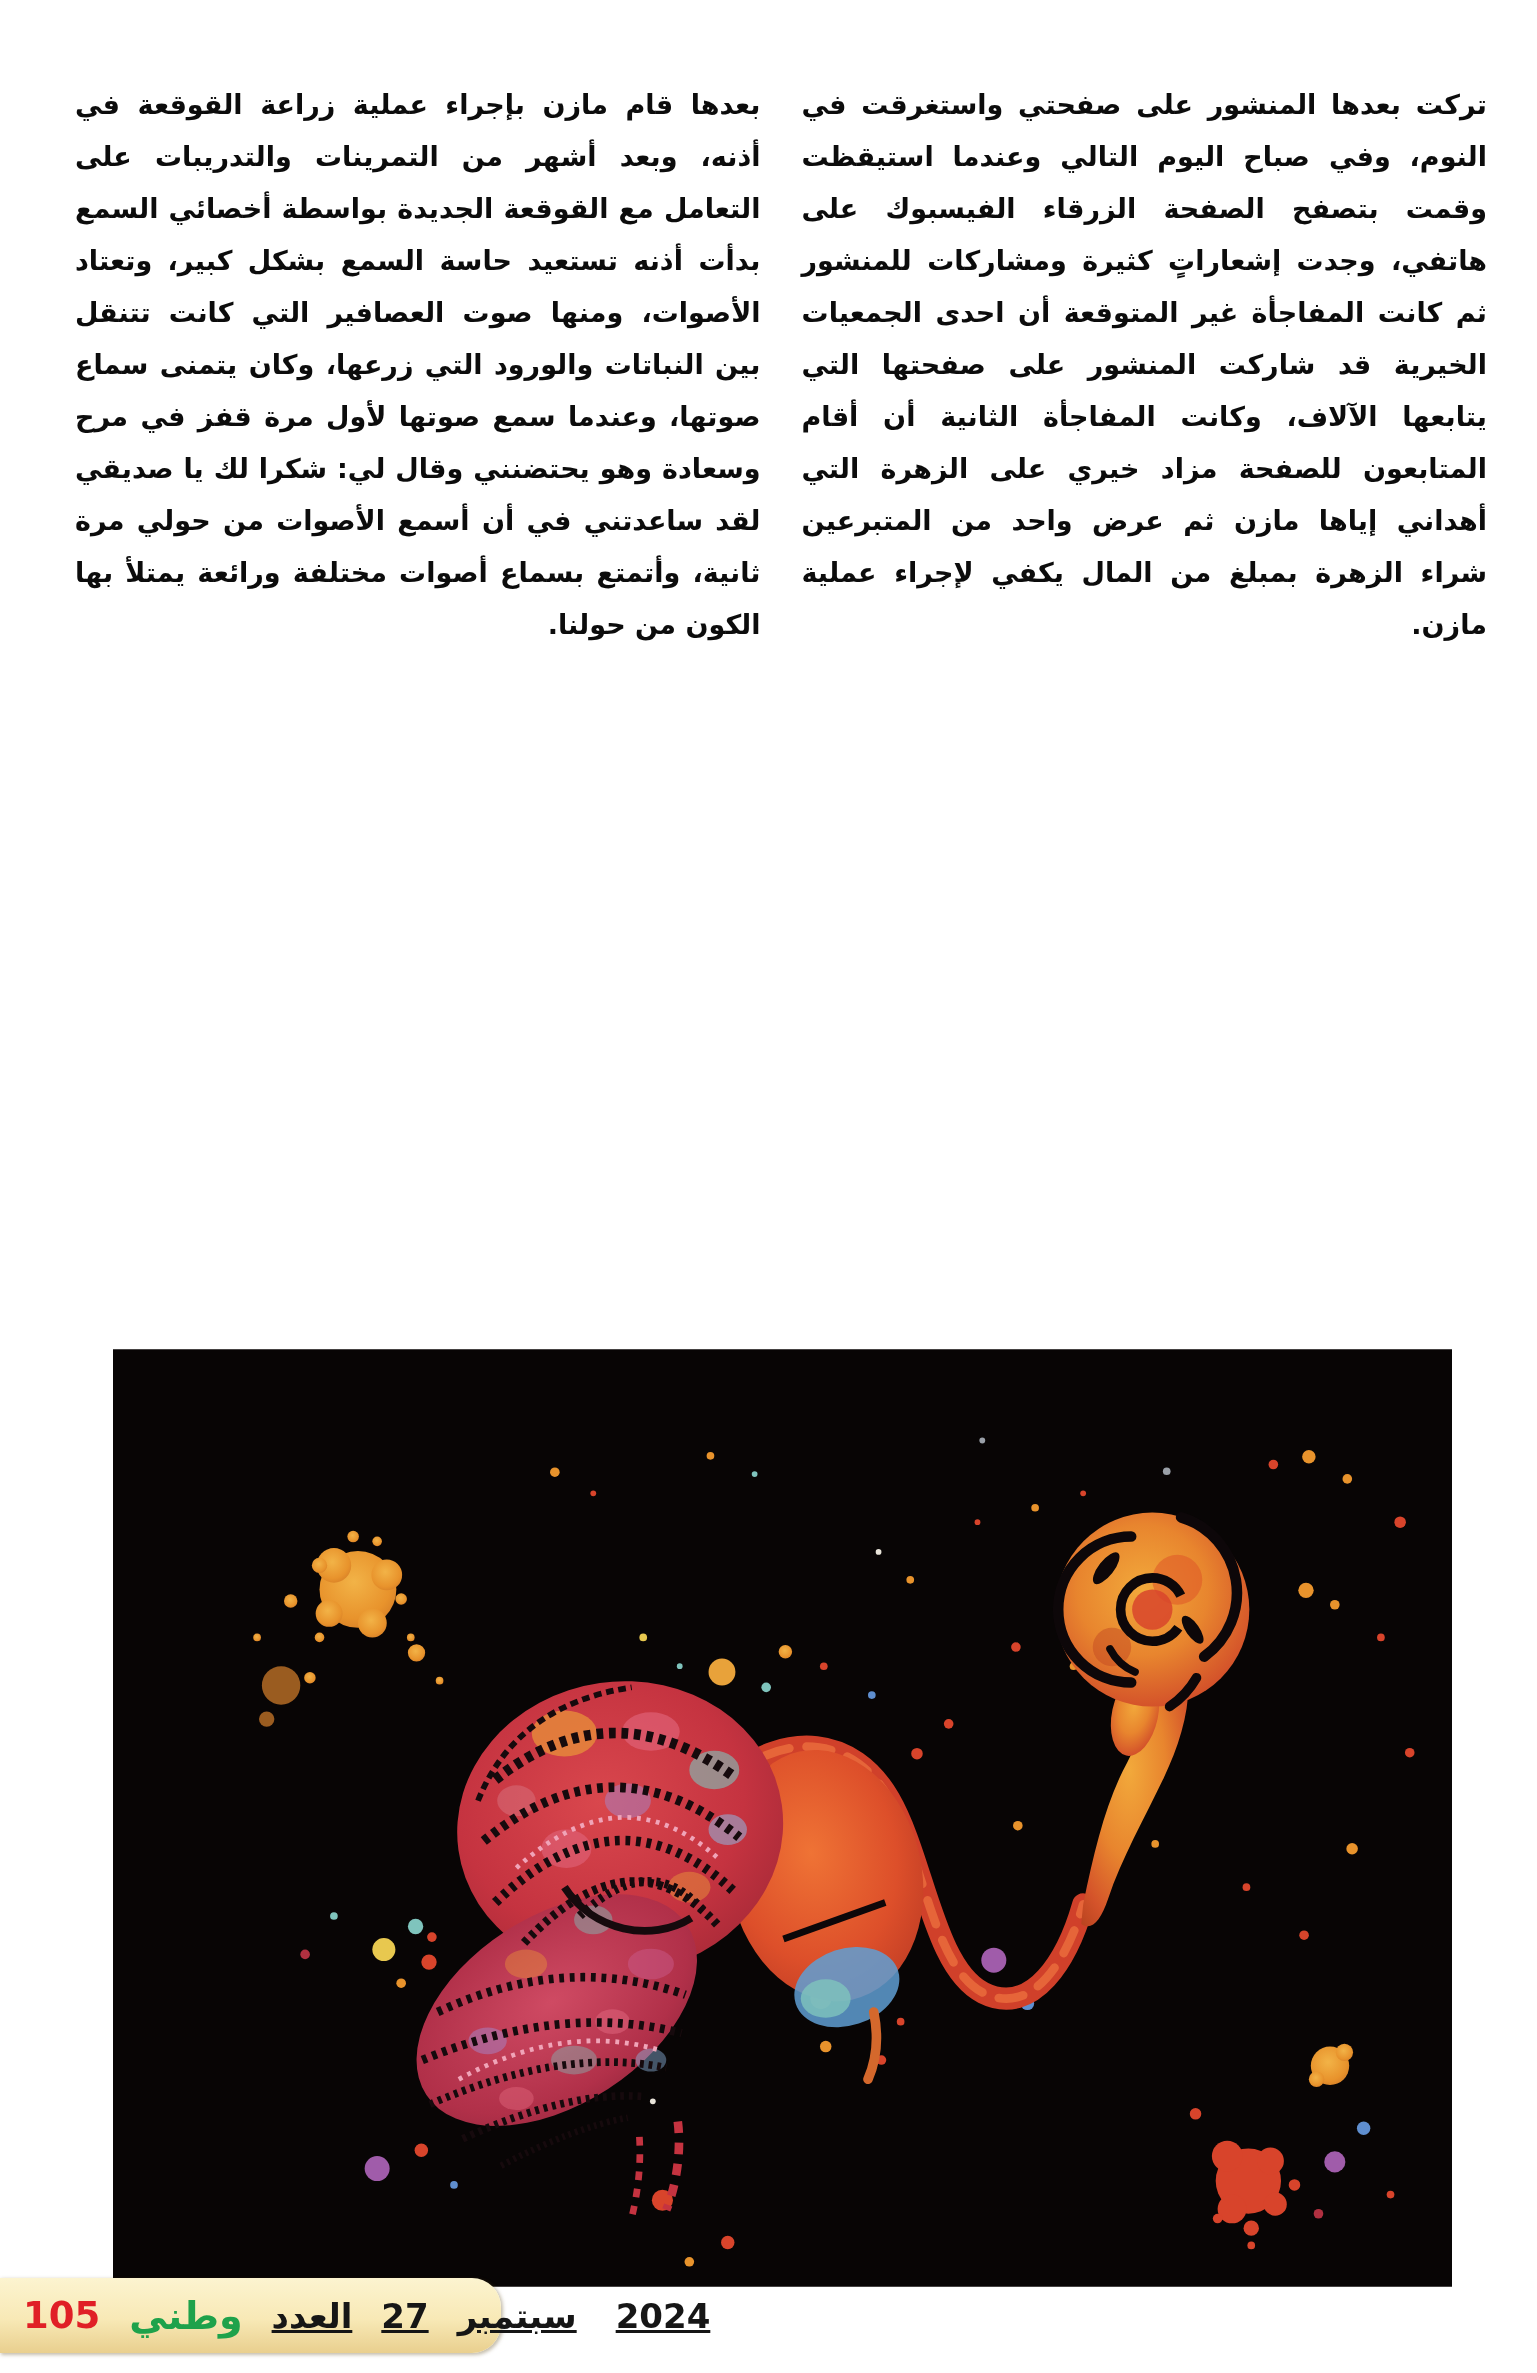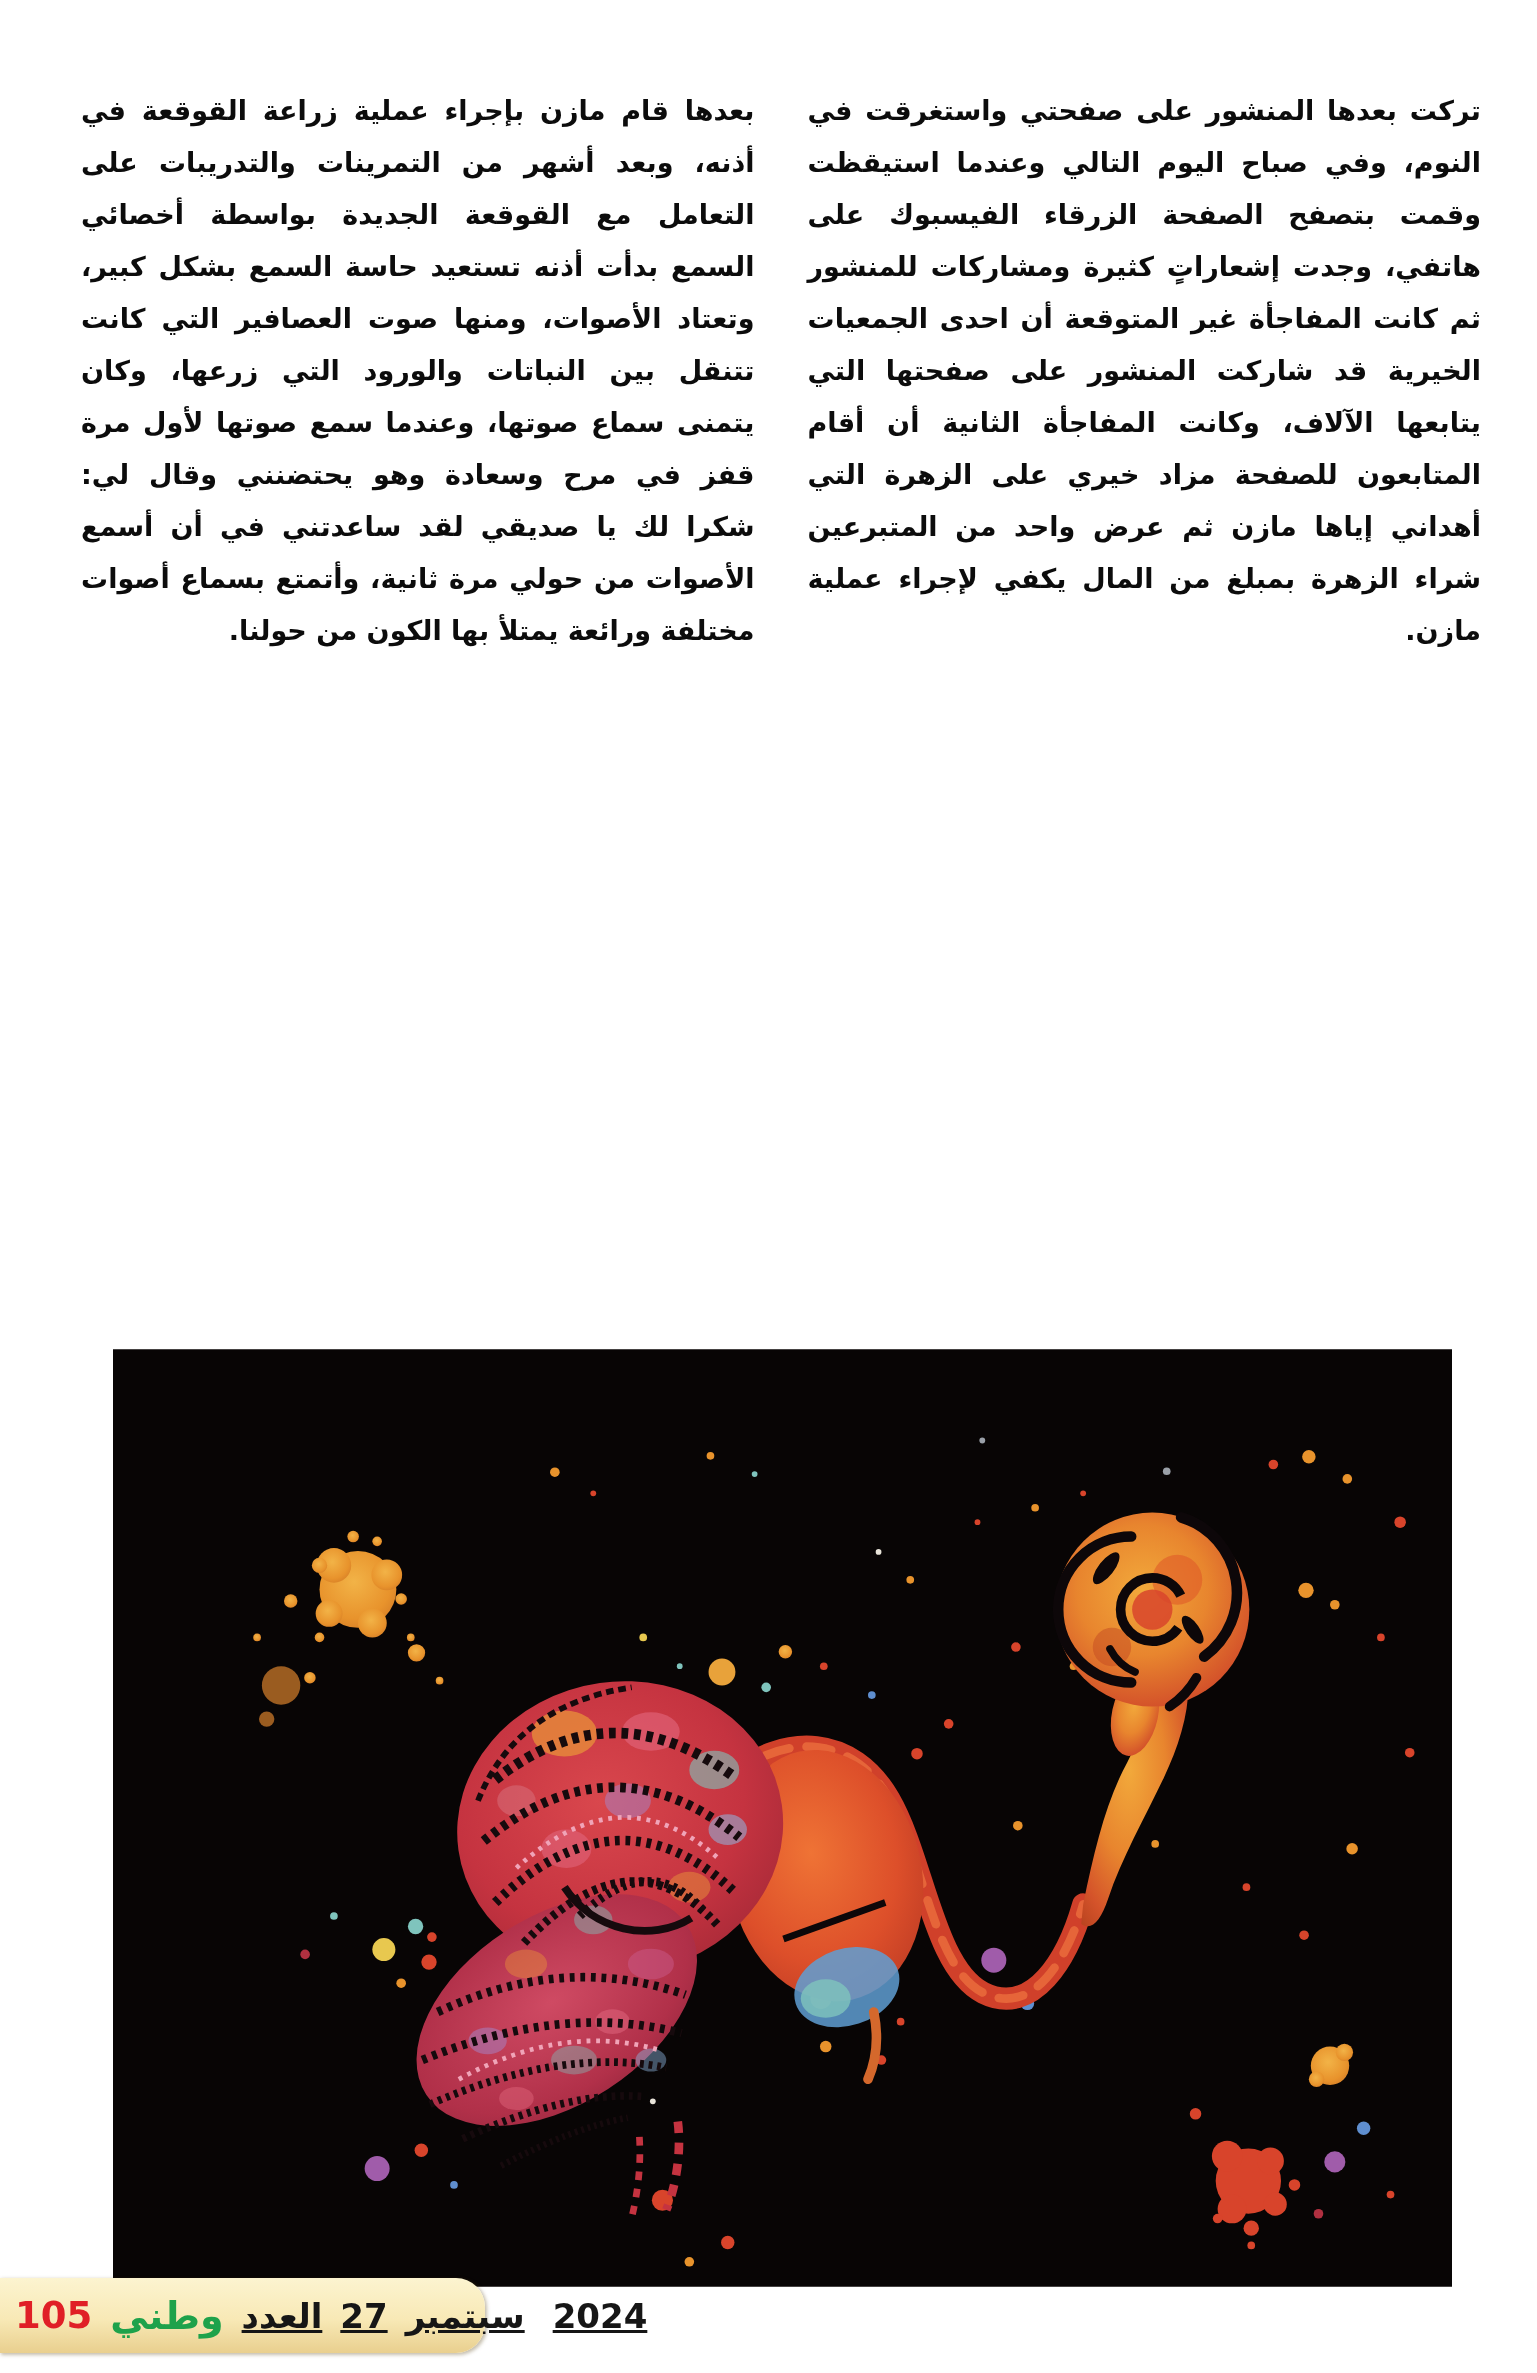--- a/index.html
+++ b/index.html
@@ -9,37 +9,37 @@
   }
   
   .columns{
     position:absolute;top:71px;left:67px;right:42px;
     display:flex;gap:25px;direction:rtl;
   }
   .col{flex:1 1 0;min-width:0;}
   .col-first{max-height:1274px;overflow:hidden;}
   .col-second{max-height:865px;overflow:hidden;}
   .col p{
-    margin:14px;padding:0;
+    margin:8px;padding:0;
     font-size:27px;font-weight:bold;color:#0c0c0c;
     line-height:52px;text-align:justify;direction:rtl;
   }
   
   .artwork{
     position:absolute;left:113px;top:1349px;width:1339px;height:938px;
   }
   .artwork svg{display:block;width:100%;height:100%;}
   
   .footer-badge{
     position:absolute;left:0;top:2278px;height:75px;width:455px;
     border-radius:0 29px 29px 0;
     background:linear-gradient(180deg,#fcf4d0 0%,#f8e9b6 55%,#e9cf8e 100%);
     box-shadow:1.9px 1.9px 3.8px rgba(90,70,20,.35);
     display:flex;align-items:center;direction:ltr;
-    padding:0 15px;gap:18px;z-index:5;
+    padding:0 23px;gap:29px;z-index:5;
   }
   .footer-badge span{font-weight:bold;white-space:nowrap;}
   .fb-num{font-size:37px;color:#e01f26;}
   .fb-brand{font-size:38px;color:#1ea24b;text-align:right;}
   .fb-word{font-size:34px;color:#161616;text-decoration:underline;}
   .fb-year{margin-left:10px;}
 </style>
 </head>
 <body>
 

